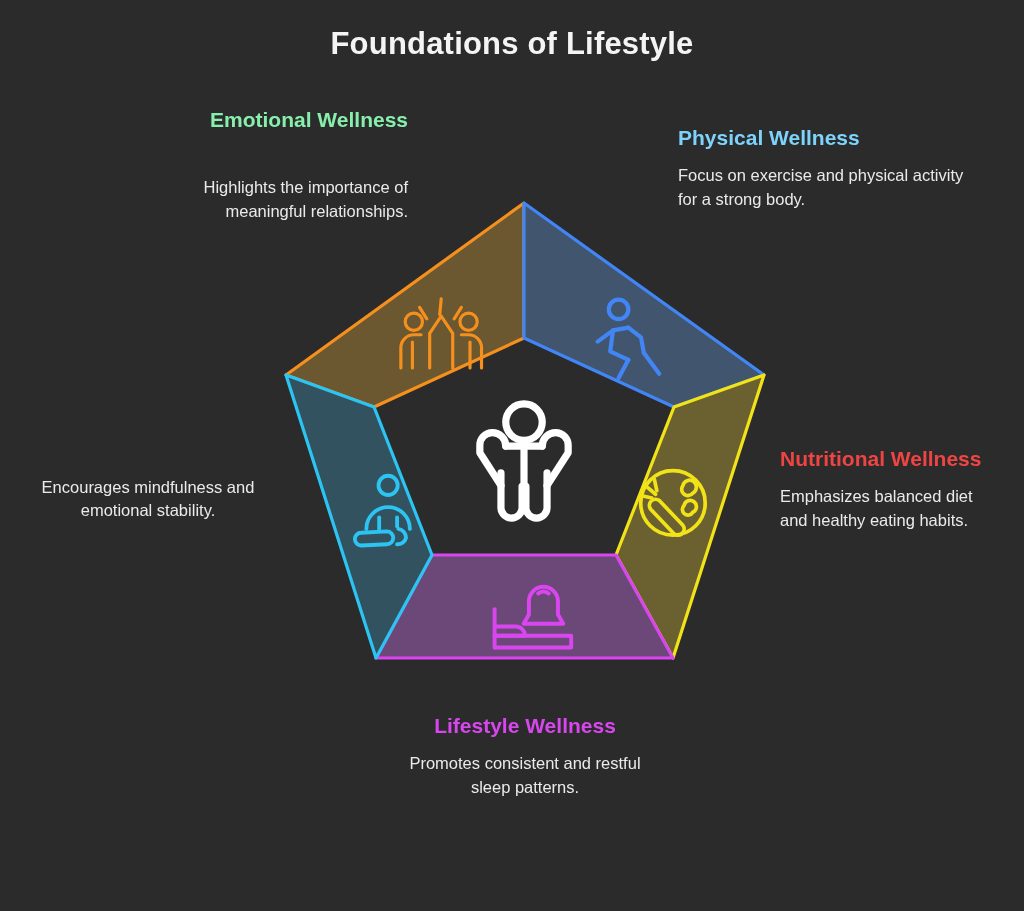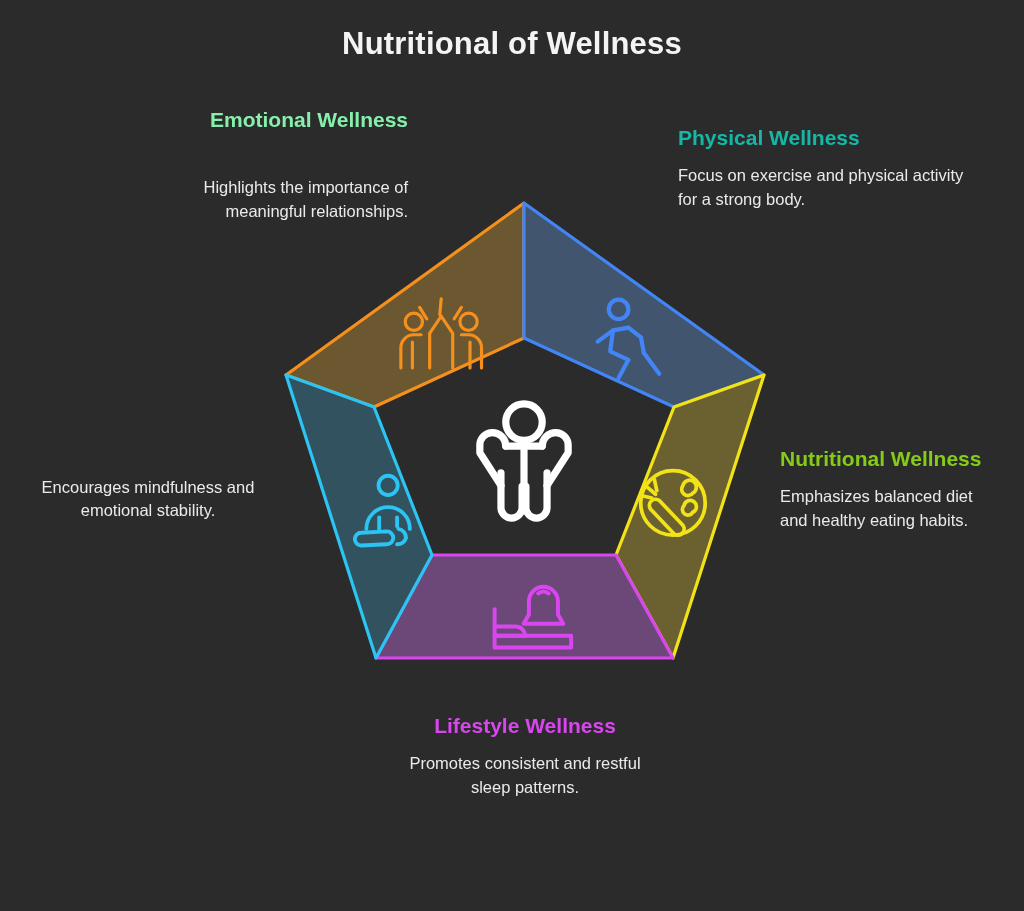--- a/index.html
+++ b/index.html
@@ -100,21 +100,21 @@
     width: 310px;
     text-align: center;
   }
   #blk-lifestyle .label-desc { padding: 0 24px; }
 </style>
 </head>
 <body>
 
 <div id="stage">
 
-  <div class="page-title">Nutritional of Wellness</div>
+  <div class="page-title">Foundations of Lifestyle</div>
 
   <svg id="diagram" viewBox="0 0 1024 911">
 
     <g>
       <polygon points="524,203 286,375 374,407 524,338" fill="#6b5730" stroke="#f5901e" stroke-width="3.2" stroke-linejoin="round"></polygon>
       <g transform="translate(398,293) scale(0.72)" fill="none" stroke="#f5901e" stroke-width="4.4" stroke-linecap="round" stroke-linejoin="round">
         <circle cx="22" cy="40" r="12"></circle>
         <circle cx="98" cy="40" r="12"></circle>
         <path d="M4 104 v-28 a18 18 0 0 1 18 -18 h10"></path>
         <path d="M116 104 v-28 a18 18 0 0 0 -18 -18 h-10"></path>
@@ -185,26 +185,26 @@
       <path d="M50 48 v44"></path>
     </g>
   </svg>
 
   <div class="label-block" id="blk-emotional">
     <div class="label-title" style="color:#86efac">Emotional Wellness</div>
     <div class="label-desc">Highlights the importance of meaningful relationships.</div>
   </div>
 
   <div class="label-block" id="blk-physical">
-    <div class="label-title" style="color:#14b8a6">Physical Wellness</div>
+    <div class="label-title" style="color:#7dd3fc">Physical Wellness</div>
     <div class="label-desc">Focus on exercise and physical activity for a strong body.</div>
   </div>
 
   <div class="label-block" id="blk-nutritional">
-    <div class="label-title" style="color:#84cc16">Nutritional Wellness</div>
+    <div class="label-title" style="color:#ef4444">Nutritional Wellness</div>
     <div class="label-desc">Emphasizes balanced diet and healthy eating habits.</div>
   </div>
 
   <div class="label-block" id="blk-lifestyle">
     <div class="label-title" style="color:#d946ef">Lifestyle Wellness</div>
     <div class="label-desc">Promotes consistent and restful sleep patterns.</div>
   </div>
 
   <div class="label-block" id="blk-mental">
     <div class="label-desc">Encourages mindfulness and emotional stability.</div>

